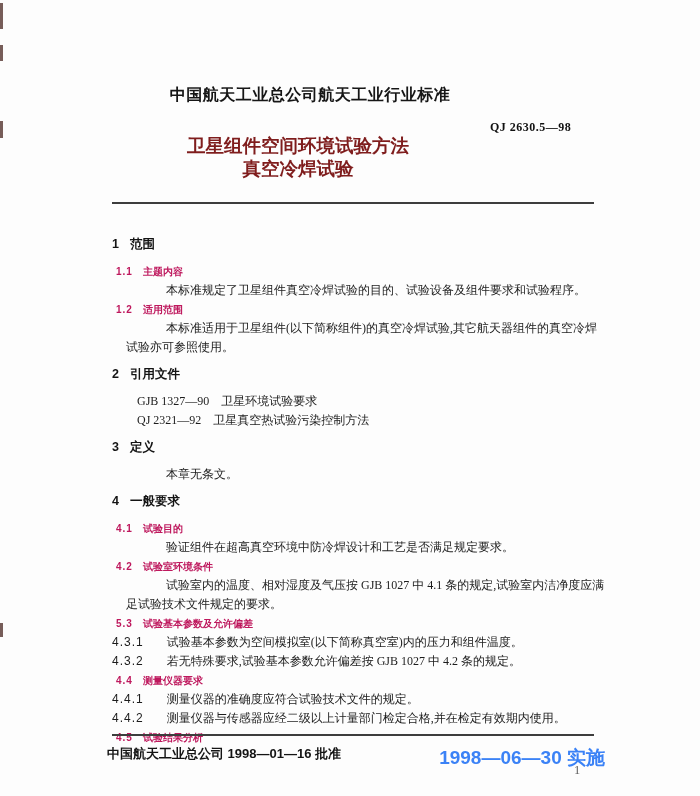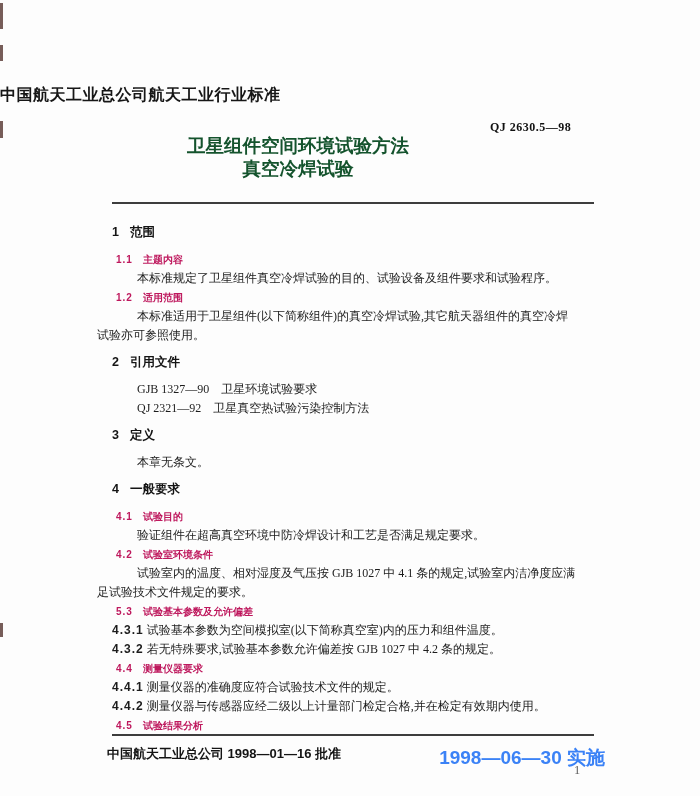--- a/index.html
+++ b/index.html
@@ -12,52 +12,52 @@
 
   
   .speck{position:absolute;left:0;width:3px;background:#55352f;opacity:.8;}
   .speck.s1{top:3px;height:26px;}
   .speck.s2{top:45px;height:16px;}
   .speck.s3{top:121px;height:17px;}
   .speck.s4{top:623px;height:14px;}
 
   
   .org-line{
-    position:absolute;top:85px;left:0;width:620px;
+    position:absolute;top:85px;left:0;width:620px;text-align:center;
     font-weight:bold;font-size:16px;letter-spacing:.5px;color:#161616;
   }
   .doc-num{
     position:absolute;top:120px;left:490px;
     font-weight:bold;font-size:12px;letter-spacing:.5px;color:#111;
   }
   .title-block{
     position:absolute;top:134px;left:0;width:596px;text-align:center;
-    font-weight:bold;font-size:18.5px;line-height:23px;color:#14532d;
+    font-weight:bold;font-size:18.5px;line-height:23px;color:#7f1d1d;
   }
 
   .rule{position:absolute;left:112px;width:482px;height:2px;background:#3d3d3d;}
   .rule.top{top:202px;}
   .rule.bottom{top:734px;}
 
   
   .body-text{
     position:absolute;top:223px;left:97px;width:515px;
     font-size:12px;line-height:19px;color:#1c1c1c;
   }
   .lvl1{font-weight:bold;margin:8px 0 8px 15px;font-size:12.5px;
         font-family:"Liberation Sans","DejaVu Sans",sans-serif;color:#141414;}
-  .lvl1.first{margin-top:0;}
+  .lvl1.first{margin-top:12px;}
   .lvl2{font-weight:bold;margin-left:19px;font-size:10px;
         font-family:"Liberation Sans","DejaVu Sans",sans-serif;color:#be185d;}
   .num{margin-right:10px;letter-spacing:1px;}
-  .pi{text-indent:40px;white-space:pre-line;}
+  .pi{text-indent:40px;white-space:pre-line;margin-left:29px;}
   .ref{margin-left:40px;}
   .clause{margin-left:15px;}
-  .clause .num{font-weight:bold;font-size:12px;letter-spacing:1px;
-        font-family:"Liberation Sans","DejaVu Sans",sans-serif;margin-right:3px;}
+  .clause .num{font-weight:normal;font-size:12px;letter-spacing:1px;
+        font-family:"Liberation Sans","DejaVu Sans",sans-serif;margin-right:23px;}
 
   
   .approval{position:absolute;top:745px;left:107px;font-weight:bold;font-size:13px;
         font-family:"Liberation Sans","DejaVu Sans",sans-serif;color:#141414;}
   .implementation{position:absolute;top:745px;right:95px;font-weight:bold;font-size:19px;
         font-family:"Liberation Sans","DejaVu Sans",sans-serif;color:#3b82f6;}
   .page-num{position:absolute;top:763px;left:574px;font-size:12.5px;color:#5f5f5f;}
 </style>
 </head>
 <body>

